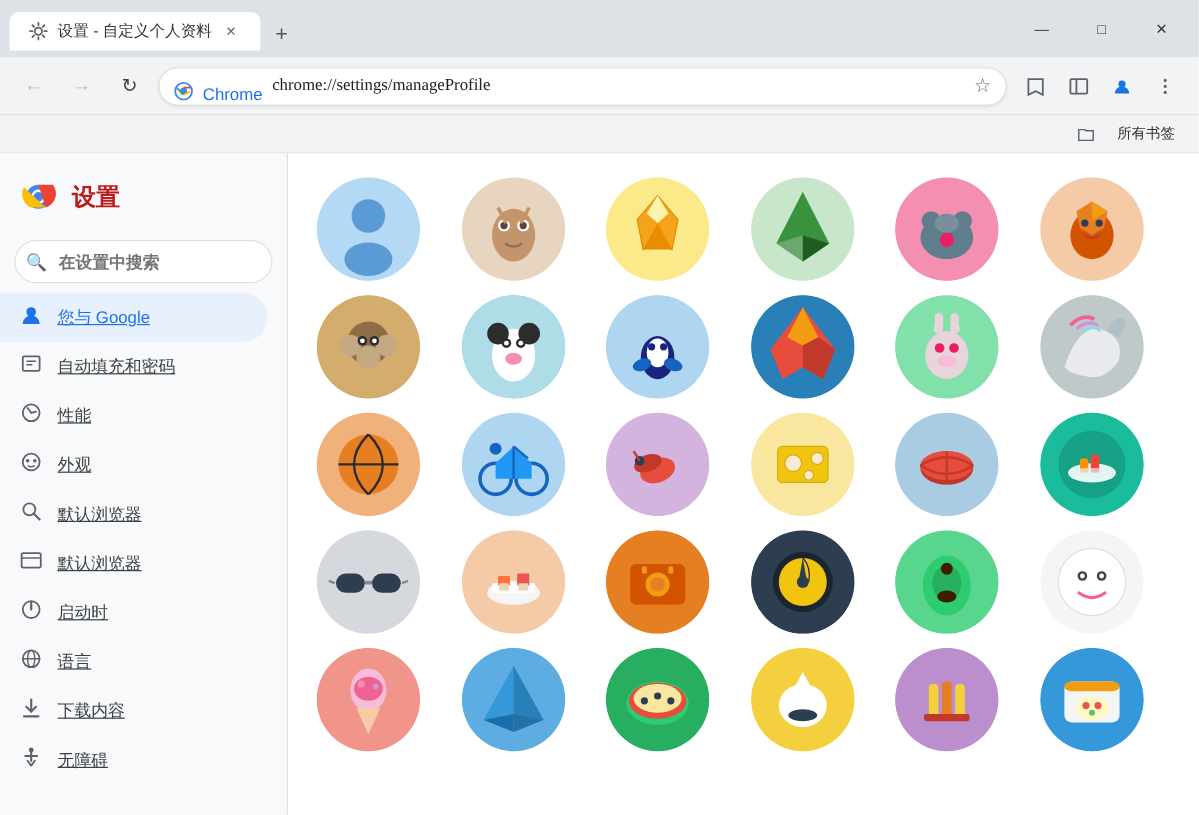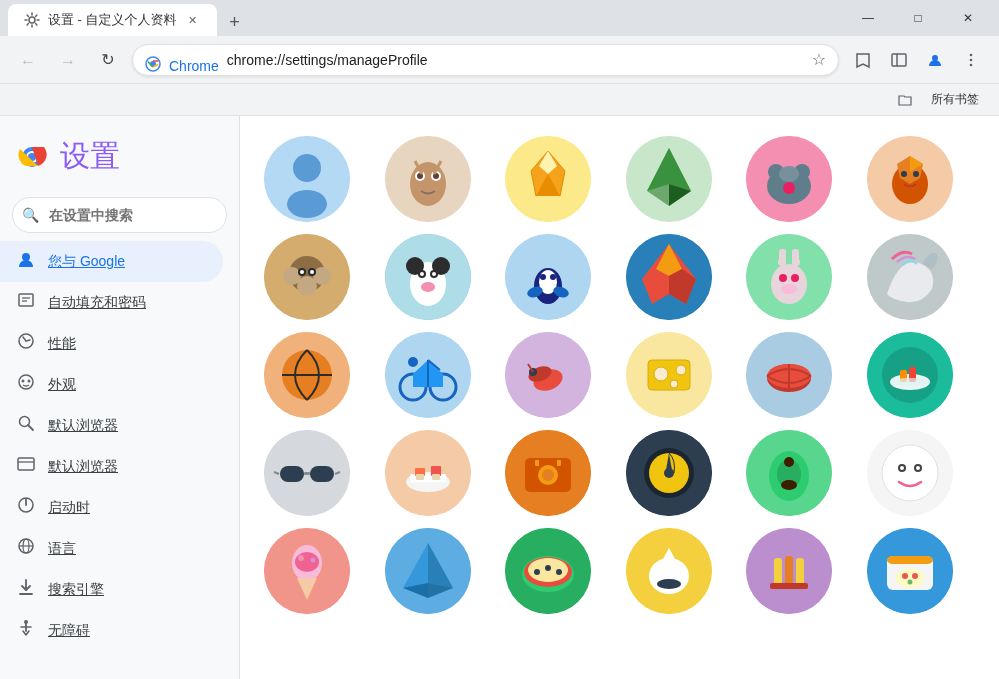--- a/index.html
+++ b/index.html
@@ -1,21 +1,21 @@
 <!DOCTYPE html>
 <html><head>
   <meta charset="utf-8">
   <style>
     * { box-sizing: border-box; margin: 0; padding: 0; }
     body { font-family: 'Segoe UI', Arial, sans-serif; background: #fff; width: 999px; height: 679px; overflow: hidden; }
 
     
     .titlebar {
       background: #dee1e6;
-      height: 36px;
+      height: 48px;
       display: flex;
       align-items: center;
       padding: 0 8px;
       user-select: none;
     }
     .titlebar-left { display: flex; align-items: center; gap: 6px; flex: 1; }
     .tab-bar { display: flex; align-items: flex-end; height: 36px; flex: 1; }
     .tab {
       background: #f1f3f4;
       border-radius: 8px 8px 0 0;
@@ -53,21 +53,21 @@
       background: #fff;
       border: 1px solid #dfe1e5;
       border-radius: 16px;
       display: flex;
       align-items: center;
       padding: 0 12px;
       gap: 8px;
       box-shadow: 0 1px 3px rgba(0,0,0,0.1);
     }
     .url-bar-icon { font-size: 14px; color: #555; margin-top: 12px; }
-    .url-text { font-size: 14px; color: #202124; flex: 1; }
+    .url-text { font-size: 14px; color: #202124; flex: 1; font-family: Liberation Serif, serif; }
     .addr-right { display: flex; gap: 4px; }
     .addr-icon-btn { width: 32px; height: 32px; border-radius: 50%; border: none; background: transparent; cursor: pointer; display: flex; align-items: center; justify-content: center; font-size: 16px; color: #444; }
 
     
     .bookmarks-bar {
       background: #f1f3f4;
       height: 32px;
       display: flex;
       align-items: center;
       padding: 0 12px;
@@ -96,21 +96,21 @@
     .sidebar-header {
       display: flex;
       align-items: center;
       padding: 12px 16px;
       gap: 12px;
     }
     .chrome-logo {
       width: 32px;
       height: 32px;
     }
-    .sidebar-title { font-size: 30px; font-weight: 400; color: #8b5cf6; }
+    .sidebar-title { font-size: 20px; font-weight: 700; color: #b91c1c; }
     .search-box {
       margin: 8px 12px;
       position: relative;
     }
     .search-input {
       width: 100%;
       height: 36px;
       border: 1px solid #dfe1e5;
       border-radius: 18px;
       padding: 0 12px 0 36px;
@@ -339,21 +339,21 @@
               <line x1="3" y1="10" x2="17" y2="10" stroke="#5f6368" stroke-width="1.2"></line>
             </svg></span>
           <span>语言</span>
         </div>
         <div class="nav-item">
           <span class="nav-icon"><svg width="20" height="20" viewBox="0 0 20 20">
               <line x1="10" y1="3" x2="10" y2="13" stroke="#5f6368" stroke-width="1.8" stroke-linecap="round"></line>
               <path d="M6 9 L10 13 L14 9" fill="none" stroke="#5f6368" stroke-width="1.8" stroke-linecap="round" stroke-linejoin="round"></path>
               <line x1="4" y1="17" x2="16" y2="17" stroke="#5f6368" stroke-width="1.8" stroke-linecap="round"></line>
             </svg></span>
-          <span>搜索引擎</span>
+          <span>下载内容</span>
         </div>
         <div class="nav-item">
           <span class="nav-icon"><svg width="20" height="20" viewBox="0 0 20 20">
               <circle cx="10" cy="4" r="2" fill="#5f6368"></circle>
               <line x1="10" y1="6" x2="10" y2="13" stroke="#5f6368" stroke-width="1.8" stroke-linecap="round"></line>
               <line x1="5" y1="9" x2="15" y2="9" stroke="#5f6368" stroke-width="1.5" stroke-linecap="round"></line>
               <path d="M7 13 L10 17 L13 13" fill="none" stroke="#5f6368" stroke-width="1.5" stroke-linecap="round" stroke-linejoin="round"></path>
             </svg></span>
           <span>无障碍</span>
         </div>

